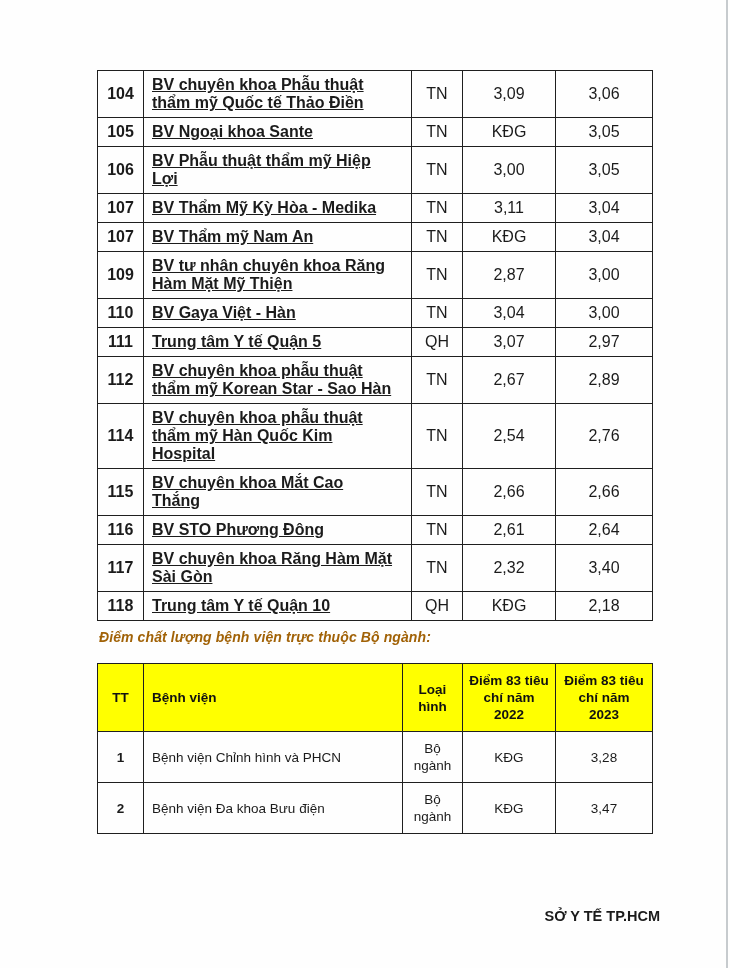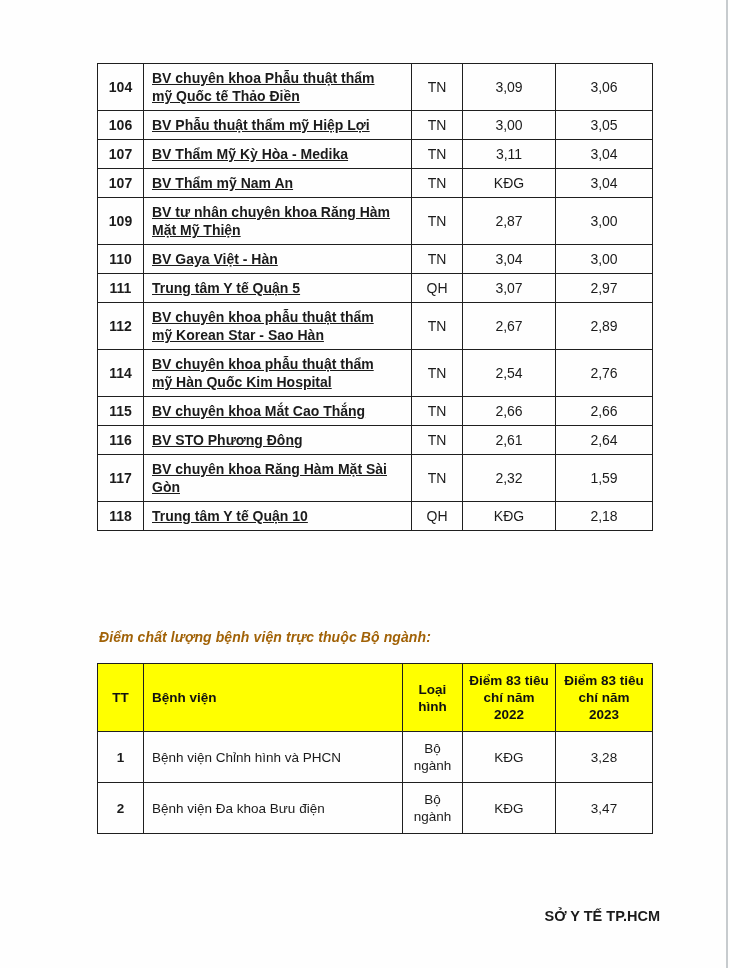--- a/index.html
+++ b/index.html
@@ -18,22 +18,22 @@
     position: absolute; left: 726px; top: 0;
     width: 2px; height: 968px;
     background: #c7cbce;
   }
 
   table { border-collapse: collapse; table-layout: fixed; }
   td, th { border: 1.5px solid #1f1f1f; overflow: hidden; }
 
   
   .t1 {
-    position: absolute; left: 97px; top: 63px; width: 555px;
-    font-size: 14px; line-height: 18px;
+    position: absolute; left: 97px; top: 70px; width: 555px;
+    font-size: 16px; line-height: 18px;
   }
   .t1 td { padding: 5px 4px; vertical-align: middle; }
   .t1 .c-no   { text-align: center; font-weight: bold; }
   .t1 .c-name { text-align: left; padding-left: 8px; padding-right: 16px; font-weight: bold; text-decoration: underline; }
   .t1 .c-type { text-align: center; }
   .t1 .c-s22  { text-align: center; }
   .t1 .c-s23  { text-align: center; }
 
   
   .section-heading {
@@ -81,20 +81,27 @@
     </colgroup>
     <tbody>
   <tr>
     <td class="c-no">104</td>
     <td class="c-name">BV chuyên khoa Phẫu thuật thẩm mỹ Quốc tế Thảo Điền</td>
     <td class="c-type">TN</td>
     <td class="c-s22">3,09</td>
     <td class="c-s23">3,06</td>
   </tr>
 
+  <tr>
+    <td class="c-no">105</td>
+    <td class="c-name">BV Ngoại khoa Sante</td>
+    <td class="c-type">TN</td>
+    <td class="c-s22">KĐG</td>
+    <td class="c-s23">3,05</td>
+  </tr>
 
   <tr>
     <td class="c-no">106</td>
     <td class="c-name">BV Phẫu thuật thẩm mỹ Hiệp Lợi</td>
     <td class="c-type">TN</td>
     <td class="c-s22">3,00</td>
     <td class="c-s23">3,05</td>
   </tr>
 
   <tr>
@@ -168,21 +175,21 @@
     <td class="c-type">TN</td>
     <td class="c-s22">2,61</td>
     <td class="c-s23">2,64</td>
   </tr>
 
   <tr>
     <td class="c-no">117</td>
     <td class="c-name">BV chuyên khoa Răng Hàm Mặt Sài Gòn</td>
     <td class="c-type">TN</td>
     <td class="c-s22">2,32</td>
-    <td class="c-s23">1,59</td>
+    <td class="c-s23">3,40</td>
   </tr>
 
   <tr>
     <td class="c-no">118</td>
     <td class="c-name">Trung tâm Y tế Quận 10</td>
     <td class="c-type">QH</td>
     <td class="c-s22">KĐG</td>
     <td class="c-s23">2,18</td>
   </tr>
 </tbody>

